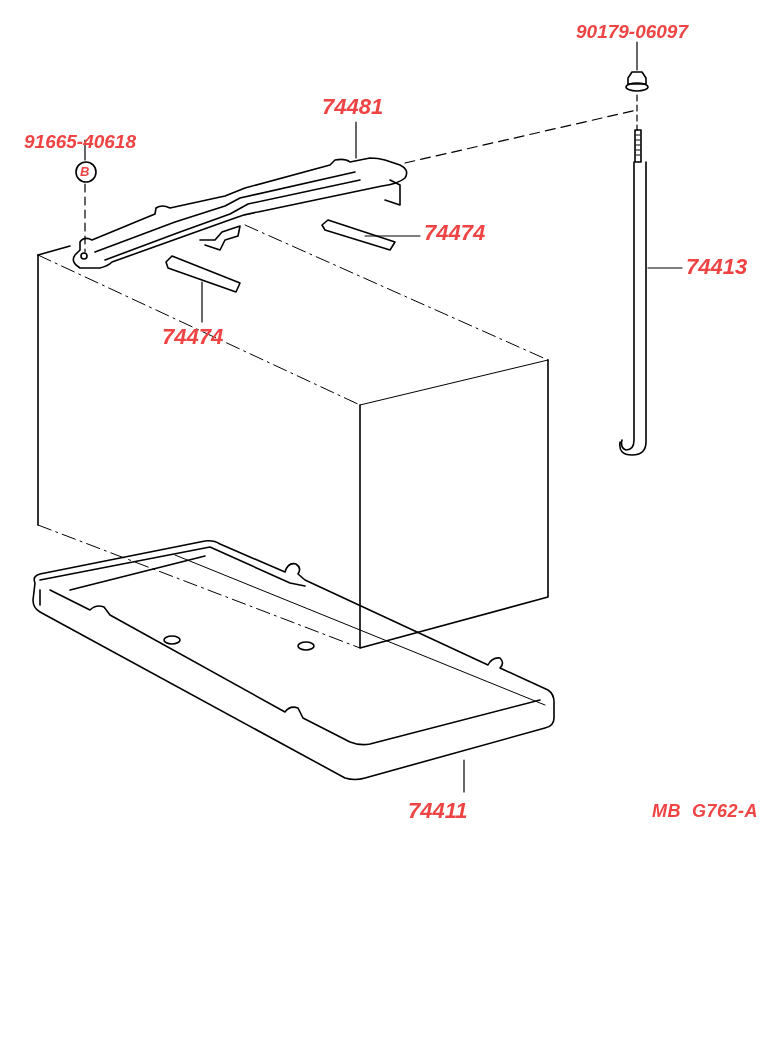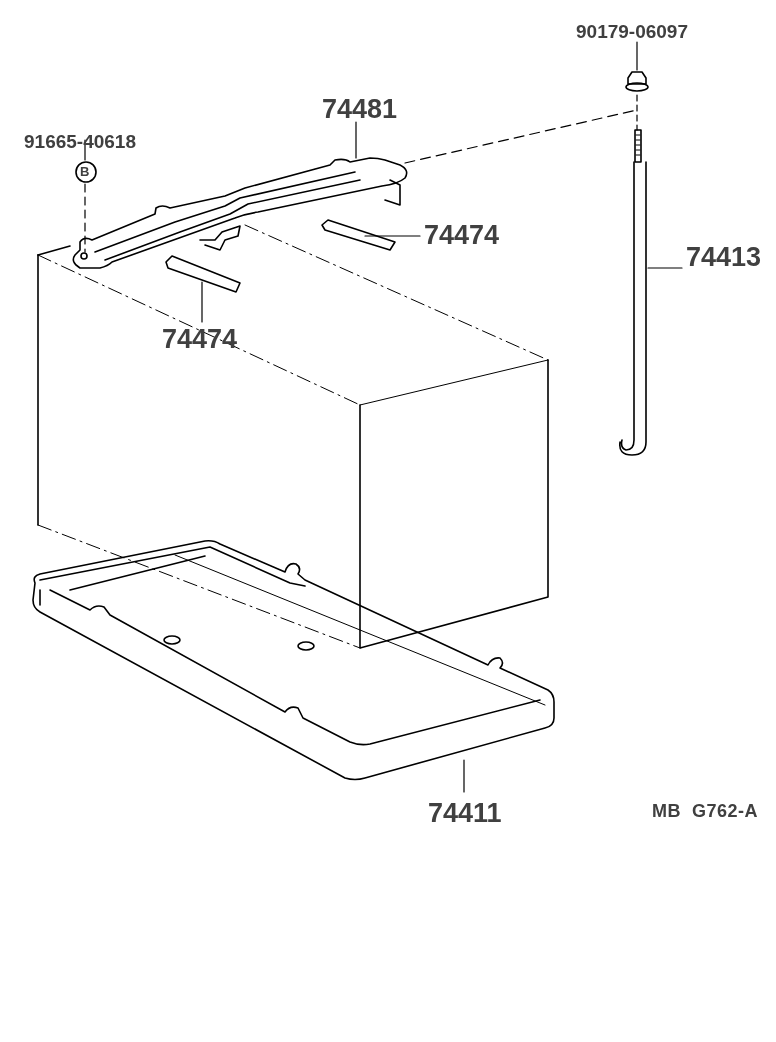--- a/index.html
+++ b/index.html
@@ -1,20 +1,20 @@
 <!DOCTYPE html>
 <html><head>
 <meta charset="utf-8">
 <style>
   html, body { margin:0; padding:0; background:#ffffff; }
   body { width:776px; height:1042px; position:relative; overflow:hidden; font-family:"Liberation Sans", sans-serif; }
   svg.diagram { position:absolute; left:0; top:0; }
-  .lbl { position:absolute; font-family:"Liberation Sans", sans-serif; font-weight:bold; color:#404040; white-space:nowrap; line-height:1; }
+  .lbl { position:absolute; font-family:"Liberation Sans", sans-serif; font-weight:bold; color:#ef4444; white-space:nowrap; line-height:1;font-style:italic; }
   .sm { font-size:19px; }
-  .lg { font-size:27px; }
+  .lg { font-size:22px; }
   .ref { font-size:18px; letter-spacing:0.5px; }
 </style>
 </head>
 <body>
 
 <svg class="diagram" width="776" height="1042" viewBox="0 0 776 1042" fill="none" stroke="#000" stroke-width="1.6" stroke-linejoin="round" stroke-linecap="round">
 
   <g>
     <path d="M38,255 L38,525"></path>
     <path d="M38,255 L70,246"></path>
@@ -79,15 +79,15 @@
     <ellipse cx="306" cy="646" rx="8" ry="4"></ellipse>
   </g>
 </svg>
 
 <div class="lbl sm" style="left:576px;top:22px;">90179-06097</div>
 <div class="lbl sm" style="left:24px;top:132px;">91665-40618</div>
 <div class="lbl" style="left:80px;top:165px;font-size:13px;">B</div>
 <div class="lbl lg" style="left:322px;top:96px;">74481</div>
 <div class="lbl lg" style="left:424px;top:222px;">74474</div>
 <div class="lbl lg" style="left:162px;top:326px;">74474</div>
-<div class="lbl lg" style="left:686px;top:244px;">74413</div>
-<div class="lbl lg" style="left:428px;top:800px;">74411</div>
+<div class="lbl lg" style="left:686px;top:256px;">74413</div>
+<div class="lbl lg" style="left:408px;top:800px;">74411</div>
 <div class="lbl ref" style="left:652px;top:802px;white-space:pre;">MB  G762-A</div>
 
 </body></html>

